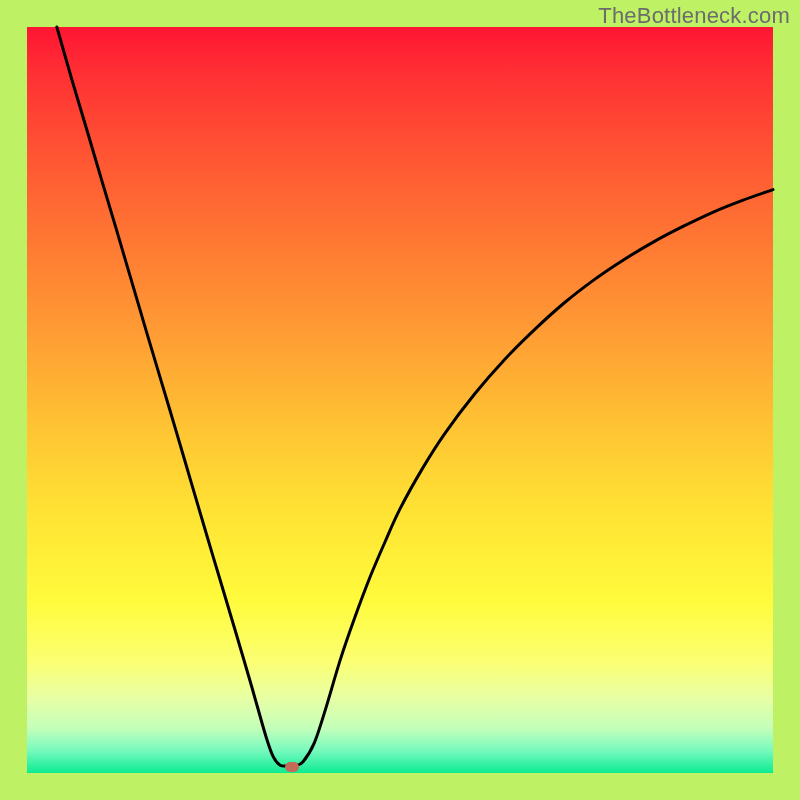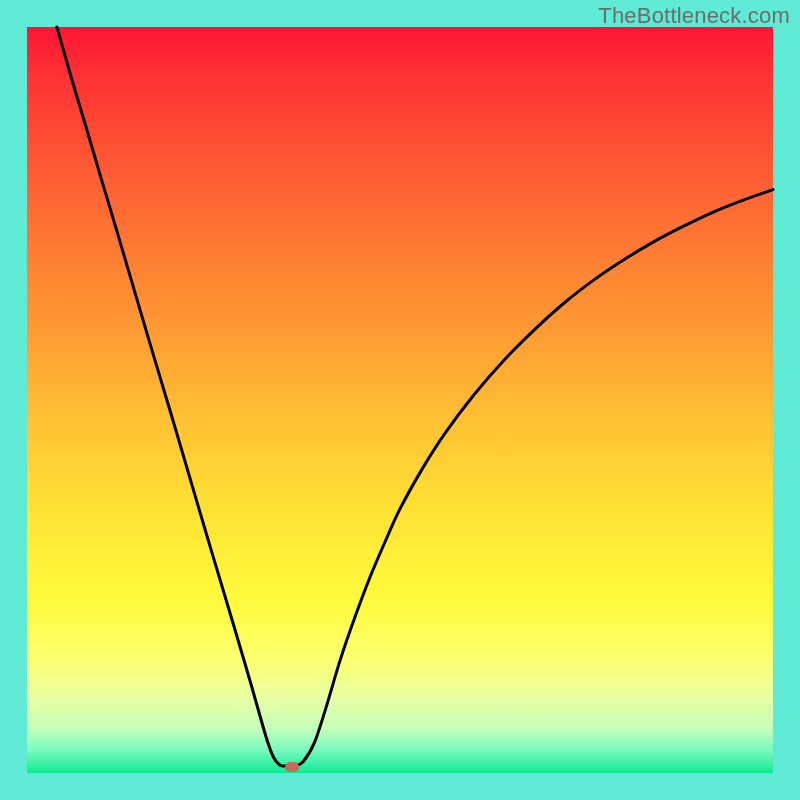--- a/index.html
+++ b/index.html
@@ -10,21 +10,21 @@
     background: #000;
     overflow: hidden;
     font-family: Arial, Helvetica, sans-serif;
   }
   .frame {
     position: absolute;
     left: 0;
     top: 0;
     width: 800px;
     height: 800px;
-    background: #5eead4;
+    background: #bef264;
   }
   .plot-area {
     position: absolute;
     left: 27px;
     top: 27px;
     width: 746px;
     height: 746px;
     
     background: linear-gradient(
       to bottom,

